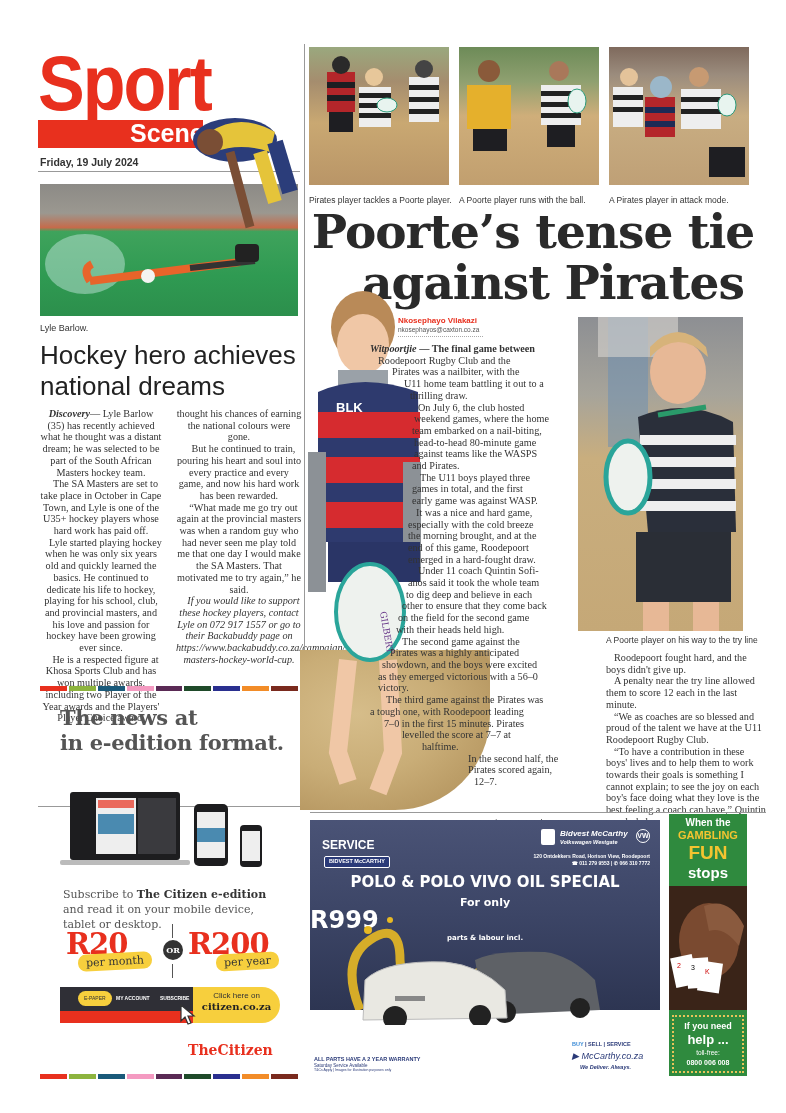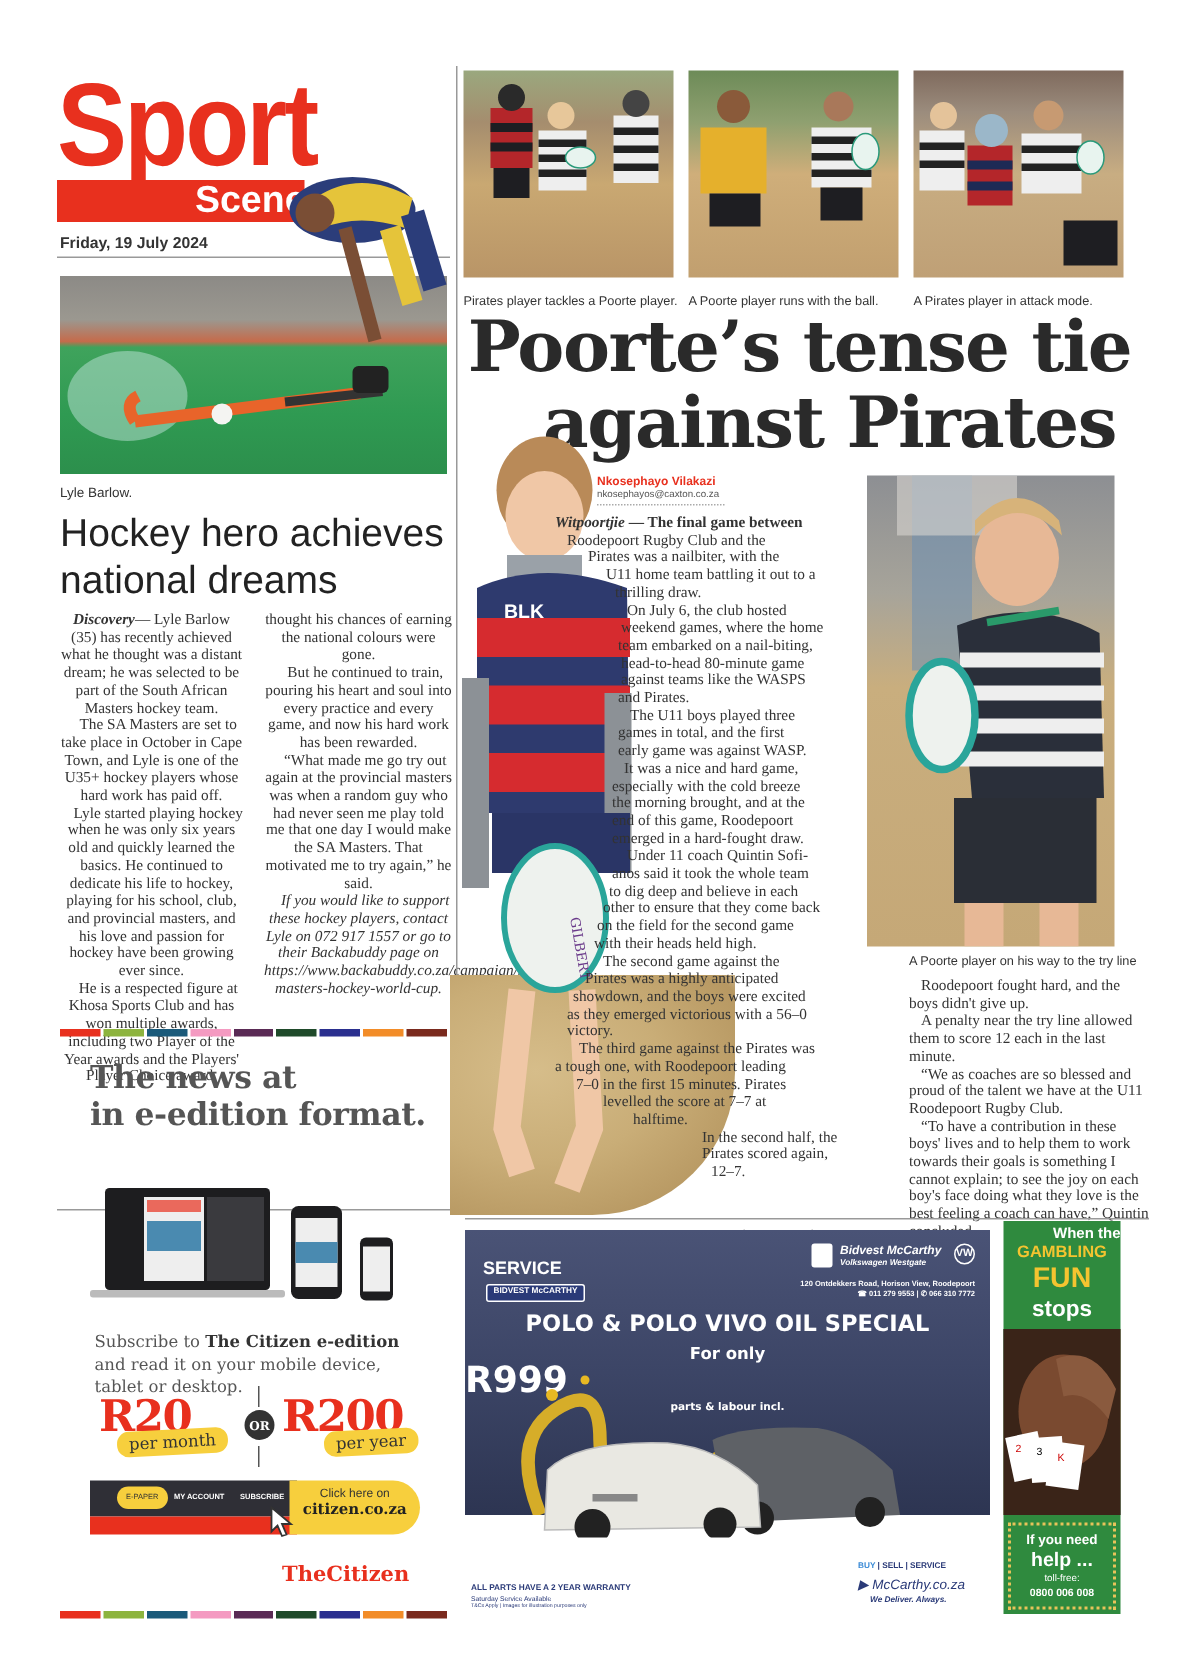--- a/index.html
+++ b/index.html
@@ -112,21 +112,21 @@
 #cars{left:355px;top:950px;width:250px;height:75px}
 #warranty{left:314px;top:1057px;font:bold 5.5px/1 "Liberation Sans",sans-serif;color:#2a3a78}
 #warranty2{left:314px;top:1064px;font:4.5px/1 "Liberation Sans",sans-serif;color:#2a3a78}
 #buysell{left:572px;top:1042px;font:bold 5.5px/1 "Liberation Sans",sans-serif;color:#2a3a78}
 #buysell .blue{color:#3a8ad6}
 #mccarthy{left:572px;top:1052px;font:italic 9px/1 "Liberation Sans",sans-serif;color:#2a3a78}
 #deliver{left:580px;top:1065px;font:italic bold 5.5px/1 "Liberation Sans",sans-serif;color:#2a3a78}
 
 
 #gamble{left:669px;top:814px;width:78px;height:262px;background:#2f8a3e;overflow:hidden}
-#g-when{left:669px;top:818px;width:78px;text-align:right;font:bold 10px/1 "Liberation Sans",sans-serif;color:#fff}
+#g-when{left:669px;top:818px;width:78px;text-align:center;font:bold 10px/1 "Liberation Sans",sans-serif;color:#fff}
 #g-gambling{left:669px;top:830px;width:78px;text-align:center;font:bold 11px/1 "Liberation Sans",sans-serif;color:#f4c430}
 #g-fun{left:669px;top:843px;width:78px;text-align:center;font:bold 19px/1 "Liberation Sans",sans-serif;color:#f4c430}
 #g-stops{left:669px;top:865px;width:78px;text-align:center;font:bold 15px/1 "Liberation Sans",sans-serif;color:#fff}
 #g-photo{left:669px;top:886px;width:78px;height:124px;background:linear-gradient(135deg,#2a1a12 0%,#5a3522 40%,#7a4b30 70%,#3a2a22 100%)}
 #g-help-box{left:672px;top:1015px;width:72px;height:58px;border:2px dotted #e8c35a;background:#2f8a3e}
 #g-need{left:669px;top:1022px;width:78px;text-align:center;font:bold 9px/1 "Liberation Sans",sans-serif;color:#fff}
 #g-help{left:669px;top:1033px;width:78px;text-align:center;font:bold 13px/1 "Liberation Sans",sans-serif;color:#fff}
 #g-toll{left:669px;top:1050px;width:78px;text-align:center;font:6.5px/1 "Liberation Sans",sans-serif;color:#fff}
 #g-num{left:669px;top:1059px;width:78px;text-align:center;font:bold 7px/1 "Liberation Sans",sans-serif;color:#fff}
 </style>

